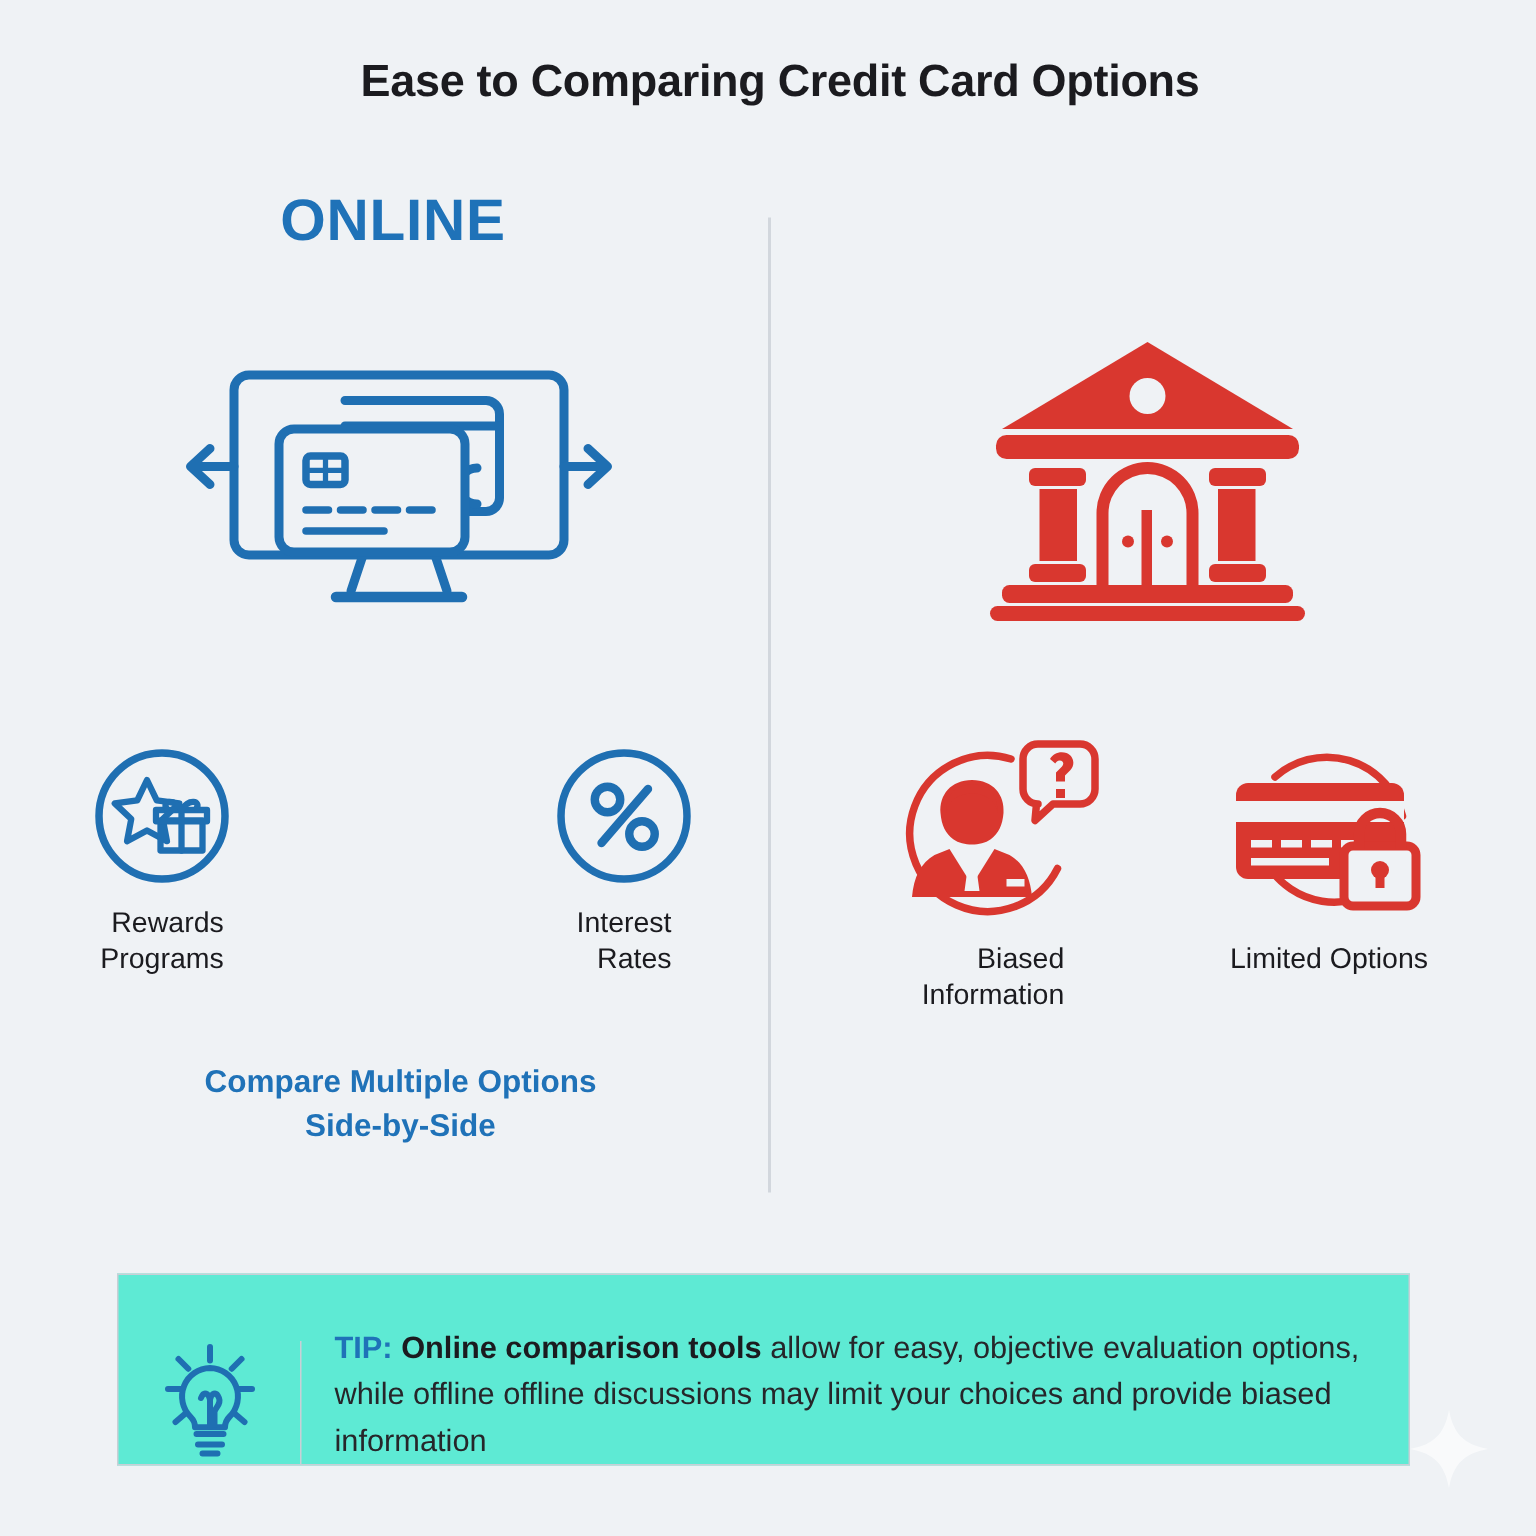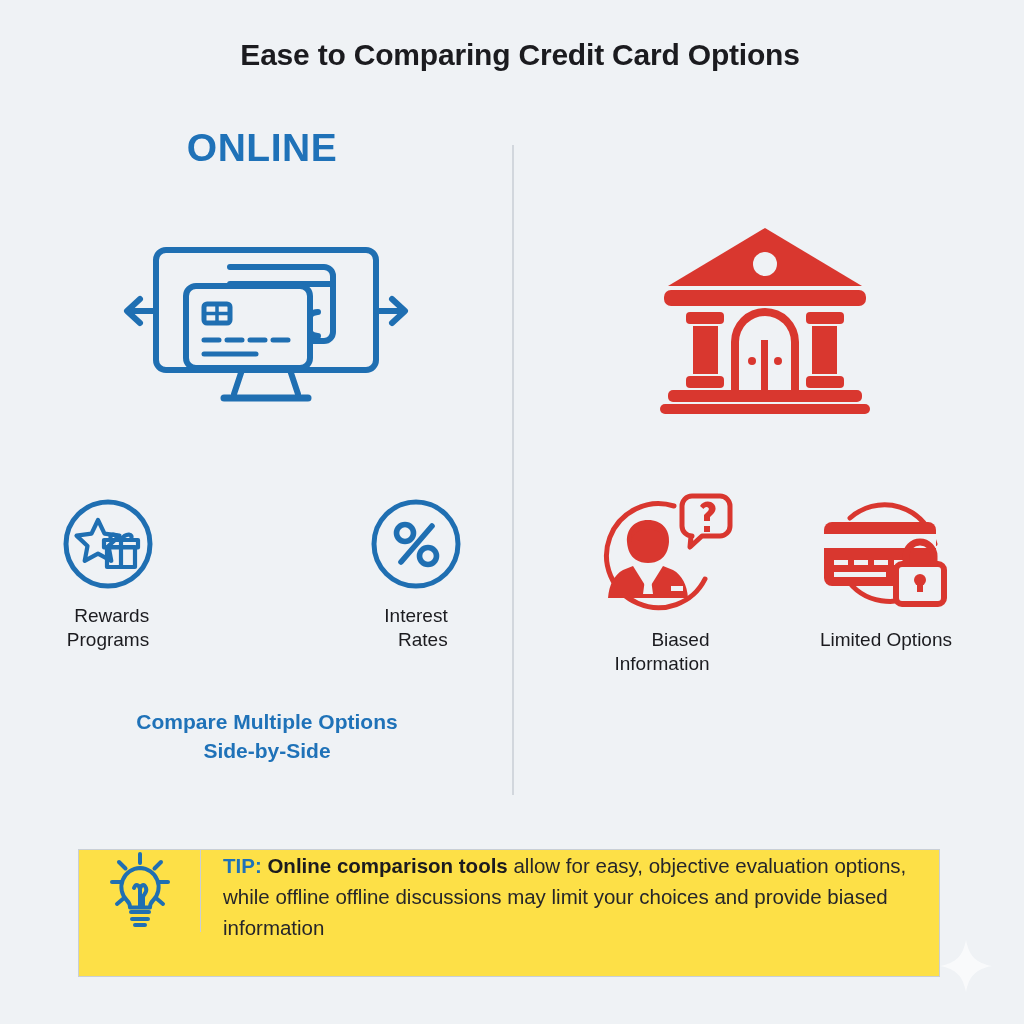--- a/index.html
+++ b/index.html
@@ -105,24 +105,24 @@
     margin-top: 24px;
   }
 
   
   .tip-box {
     position: absolute;
     left: 78px;
     top: 849px;
     width: 862px;
     height: 128px;
-    background: #fde047;
+    background: #5eead4;
     border: 1px solid #c9cfd6;
     display: flex;
-    align-items: flex-start;
+    align-items: flex-end;
   }
   .tip-icon-cell {
     width: 122px;
     flex: 0 0 122px;
     border-right: 1px solid #c9cfd6;
     display: flex;
     align-items: center;
     justify-content: center;
   }
   .tip-text-cell {

